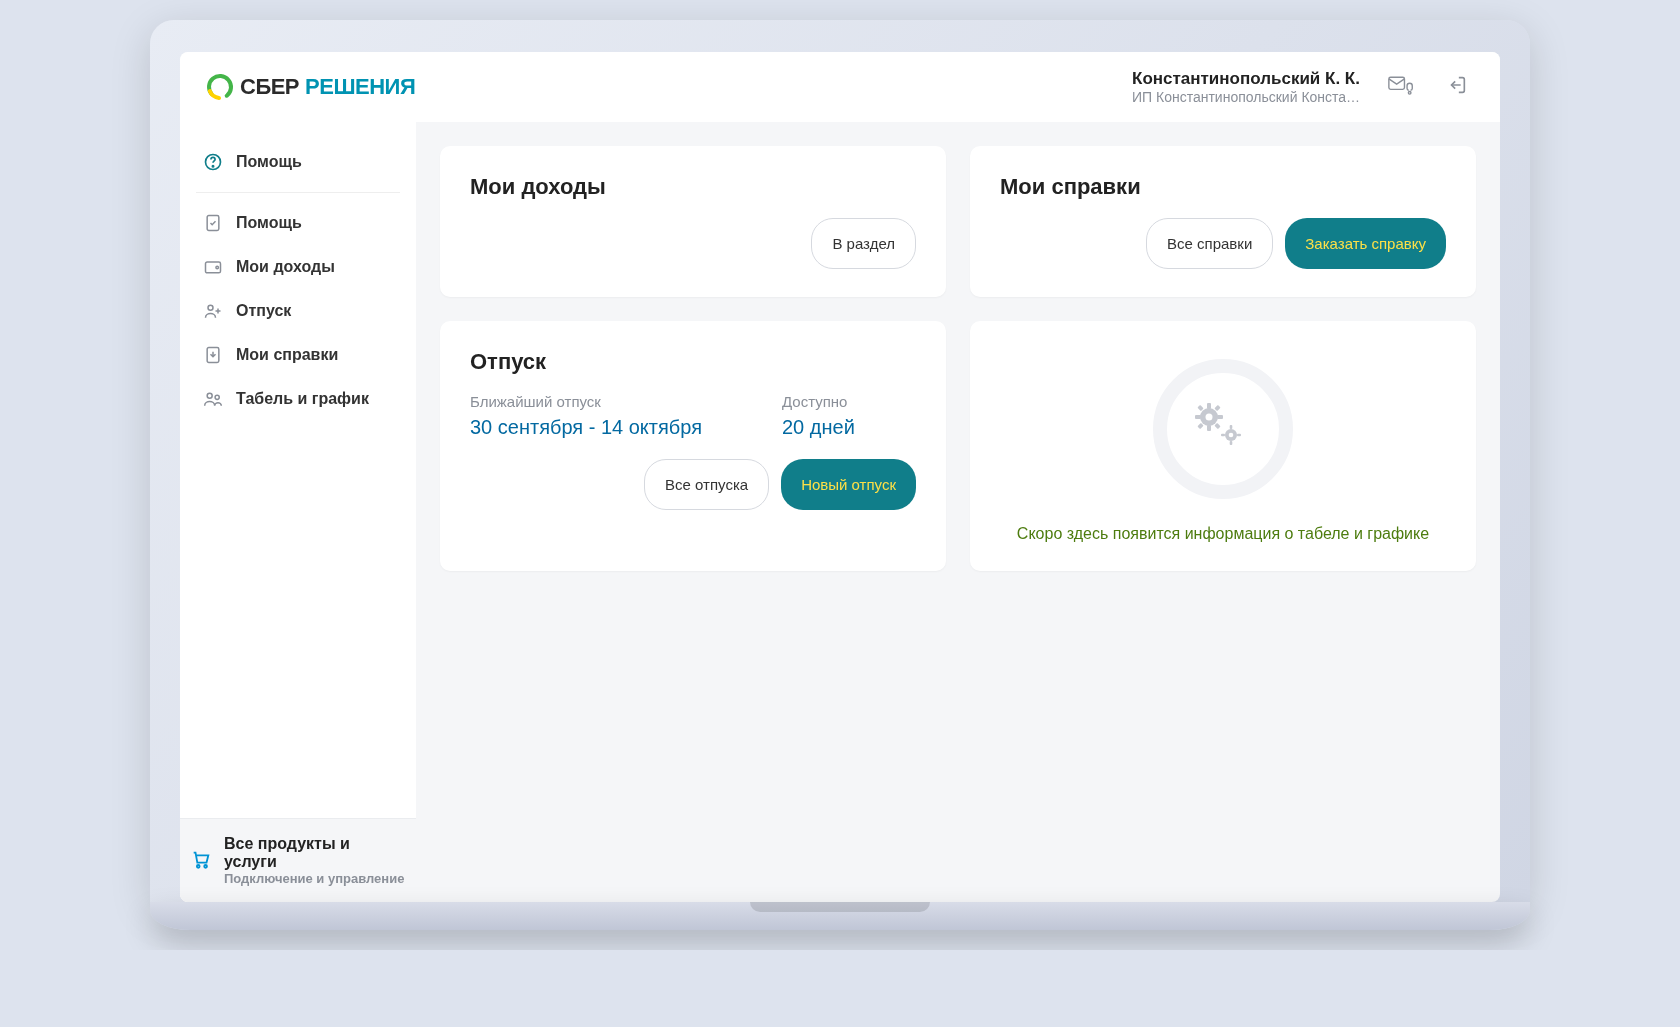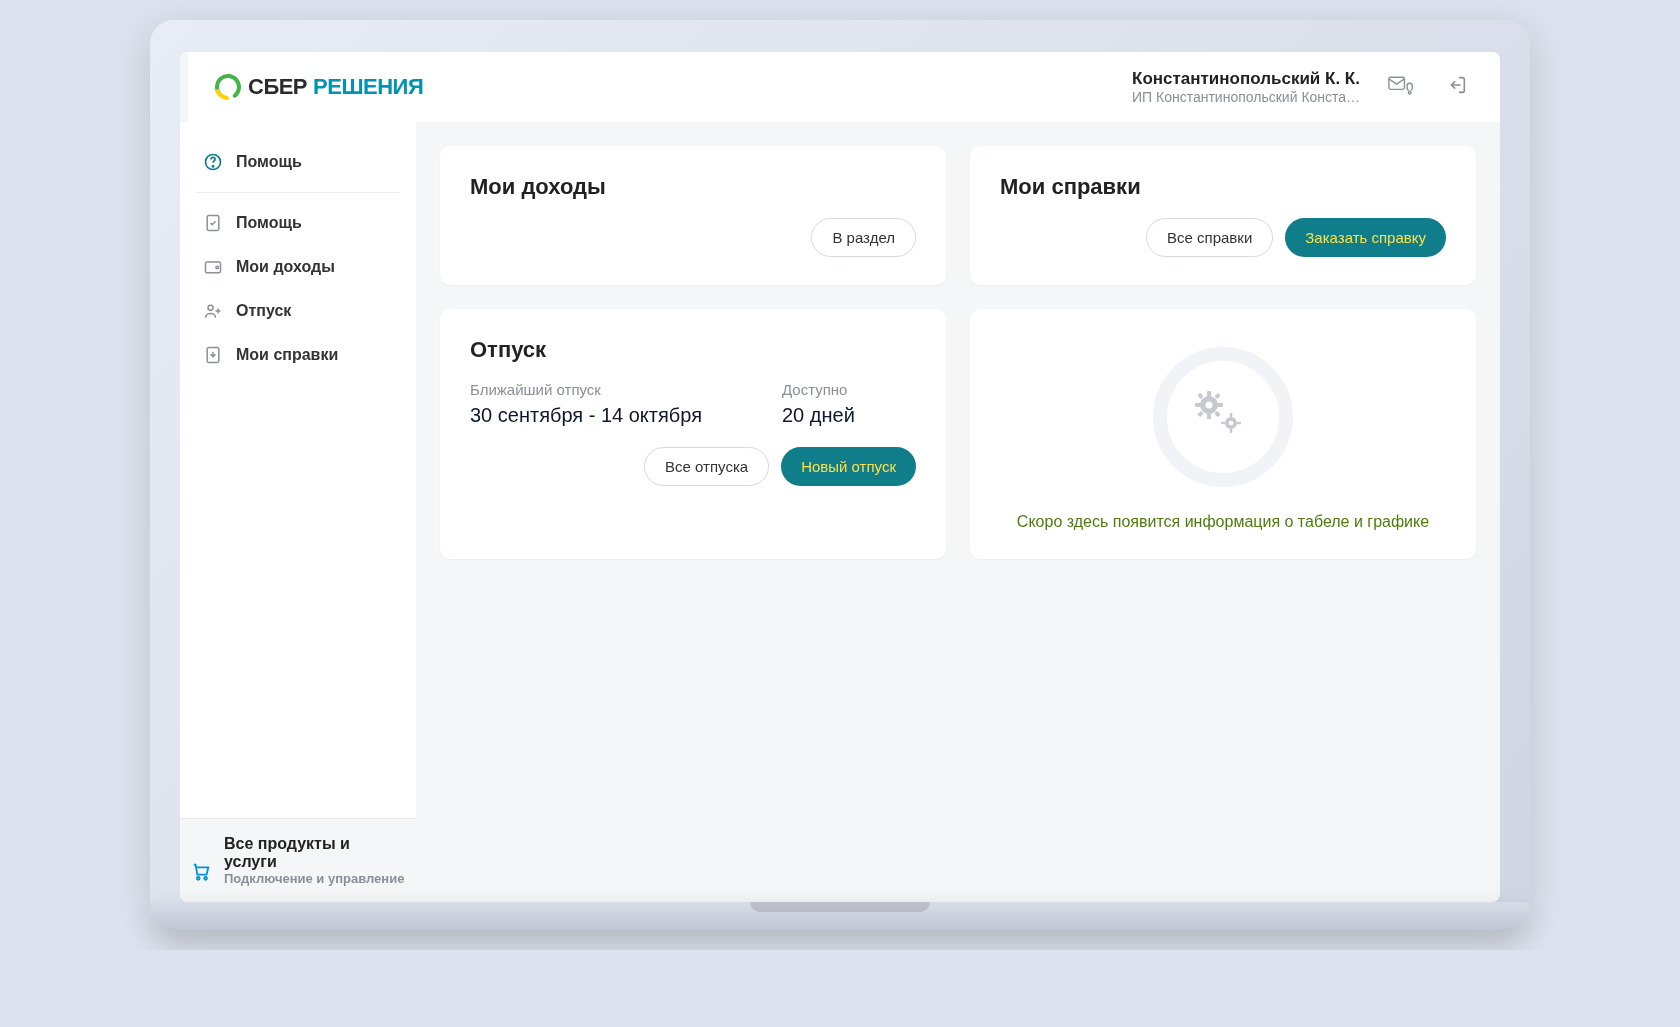--- a/index.html
+++ b/index.html
@@ -39,21 +39,20 @@
       border-radius: 0 0 10px 10px;
     }
     
     
     .header {
       display: flex;
       align-items: center;
       background: #fff;
       padding: 16px 26px;
       gap: 20px;
-      margin-left: 8px;
     }
     .logo { display: flex; align-items: center; gap: 6px; }
     .logo-text1 { font-weight: 800; font-size: 22px; color: #2b2b2b; letter-spacing: -0.5px;}
     .logo-text2 { font-weight: 800; font-size: 22px; color: #0093b2; letter-spacing: -0.5px;}
     .search-wrap {
       flex: 1;
       display: flex;
       align-items: center;
       gap: 8px;
       background: #f5f6f8;
@@ -86,52 +85,52 @@
       padding: 12px 10px;
       border-radius: 6px;
       color: #333; font-size: 16px;
       cursor: pointer;
     }
     .side-sep { height: 1px; background: #eee; margin: 8px 4px; }
     .side-item .icn { width: 22px; display: flex; justify-content: center; color: #8a8f98; }
     .side-footer {
       margin-top: auto;
       padding: 16px 10px;
-      display: flex; align-items: flex-end; gap: 12px;
+      display: flex; align-items: center; gap: 12px;
       background: #f5f6f8;
       margin-left: -12px; margin-right: -12px; margin-bottom: -18px;
       border-top: 1px solid #eaecef;
     }
     .side-footer-title { font-size: 16px; color: #222; }
     .side-footer-sub { font-size: 13px; color: #8a8f98; }
     
     
     .main { flex: 1; padding: 24px; display: grid; grid-template-columns: 1fr 1fr; gap: 24px; align-content: start; }
     .card {
       background: #fff;
       border-radius: 10px;
       padding: 28px 30px;
       box-shadow: 0 1px 2px rgba(0,0,0,0.04);
     }
     .card-title { font-size: 22px; font-weight: 700; color: #222; margin-bottom: 18px; }
     .card-row { display: flex; gap: 40px; color: #222; font-size: 16px; margin-bottom: 20px; }
     .card-actions { display: flex; justify-content: flex-end; gap: 12px; }
     .btn {
-      padding: 10px 20px;
+      padding: 16px 20px;
       border-radius: 22px;
       font-size: 15px;
       border: none;
       cursor: pointer;
     }
     .btn-outline { background: #fff; border: 1px solid #d6d9df; color: #333; }
     .btn-primary { background: #107e8a; color: #fde047; font-weight: 500; }
     .muted { color: #8a8f98; font-size: 15px; }
     .vac-cols { display: flex; gap: 80px; margin-bottom: 20px; }
     .vac-label { color: #8a8f98; font-size: 15px; margin-bottom: 6px; }
-    .vac-value { font-size: 20px; color: #0f172a; }
+    .vac-value { font-size: 20px; color: #0369a1; }
     
     .placeholder-card { text-align: center; color: #4d7c0f; }
     .gear-circle {
       width: 140px; height: 140px;
       border-radius: 50%;
       border: 14px solid #f2f3f6;
       margin: 10px auto 26px auto;
       display: flex; align-items: center; justify-content: center;
       color: #c6c9d0;
     }
@@ -225,20 +224,30 @@
           <div class="side-item">
             <span class="icn">
               <svg width="20" height="20" viewBox="0 0 24 24" fill="none" stroke="currentColor" stroke-width="1.8">
                   <rect x="5" y="3" width="14" height="18" rx="2"></rect>
                   <path d="M12 8v6m-3-3l3 3 3-3"></path>
                 </svg>
             </span>
             <span>Мои справки</span>
           </div>
 
+          <div class="side-item">
+            <span class="icn">
+              <svg width="20" height="20" viewBox="0 0 24 24" fill="none" stroke="currentColor" stroke-width="1.8">
+                  <circle cx="8" cy="8" r="3"></circle>
+                  <circle cx="17" cy="10" r="2.5"></circle>
+                  <path d="M2 20c0-3 3-5 6-5s6 2 6 5M14 20c0-2 2-3.5 4-3.5s4 1.5 4 3.5"></path>
+                </svg>
+            </span>
+            <span>Табель и график</span>
+          </div>
 
           <div class="side-footer">
             <span class="icn" style="color:#0093d4">
               <svg width="22" height="22" viewBox="0 0 24 24" fill="none" stroke="currentColor" stroke-width="2">
                   <path d="M4 5h2l2 11h10l2-8H7"></path>
                   <circle cx="9" cy="20" r="1.5"></circle>
                   <circle cx="17" cy="20" r="1.5"></circle>
                 </svg>
             </span>
             <div>

